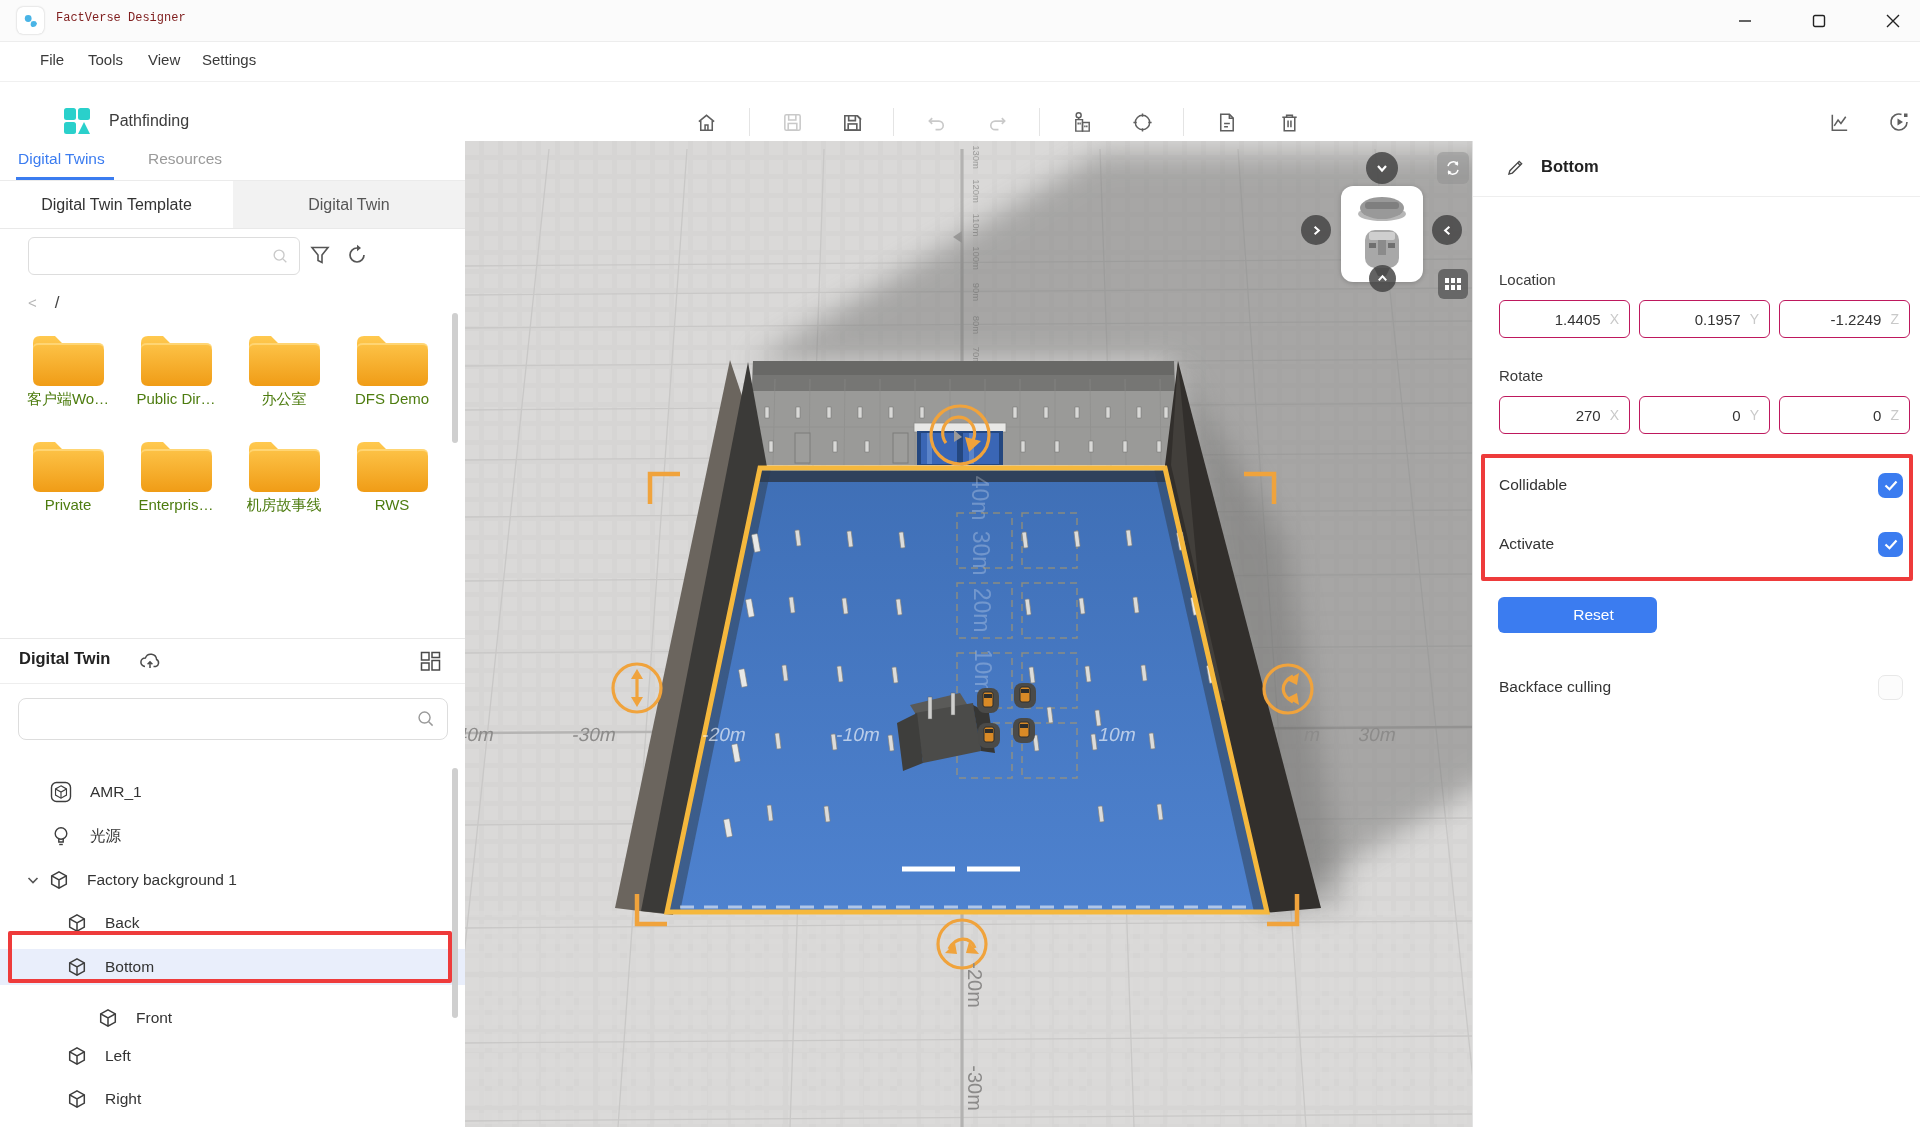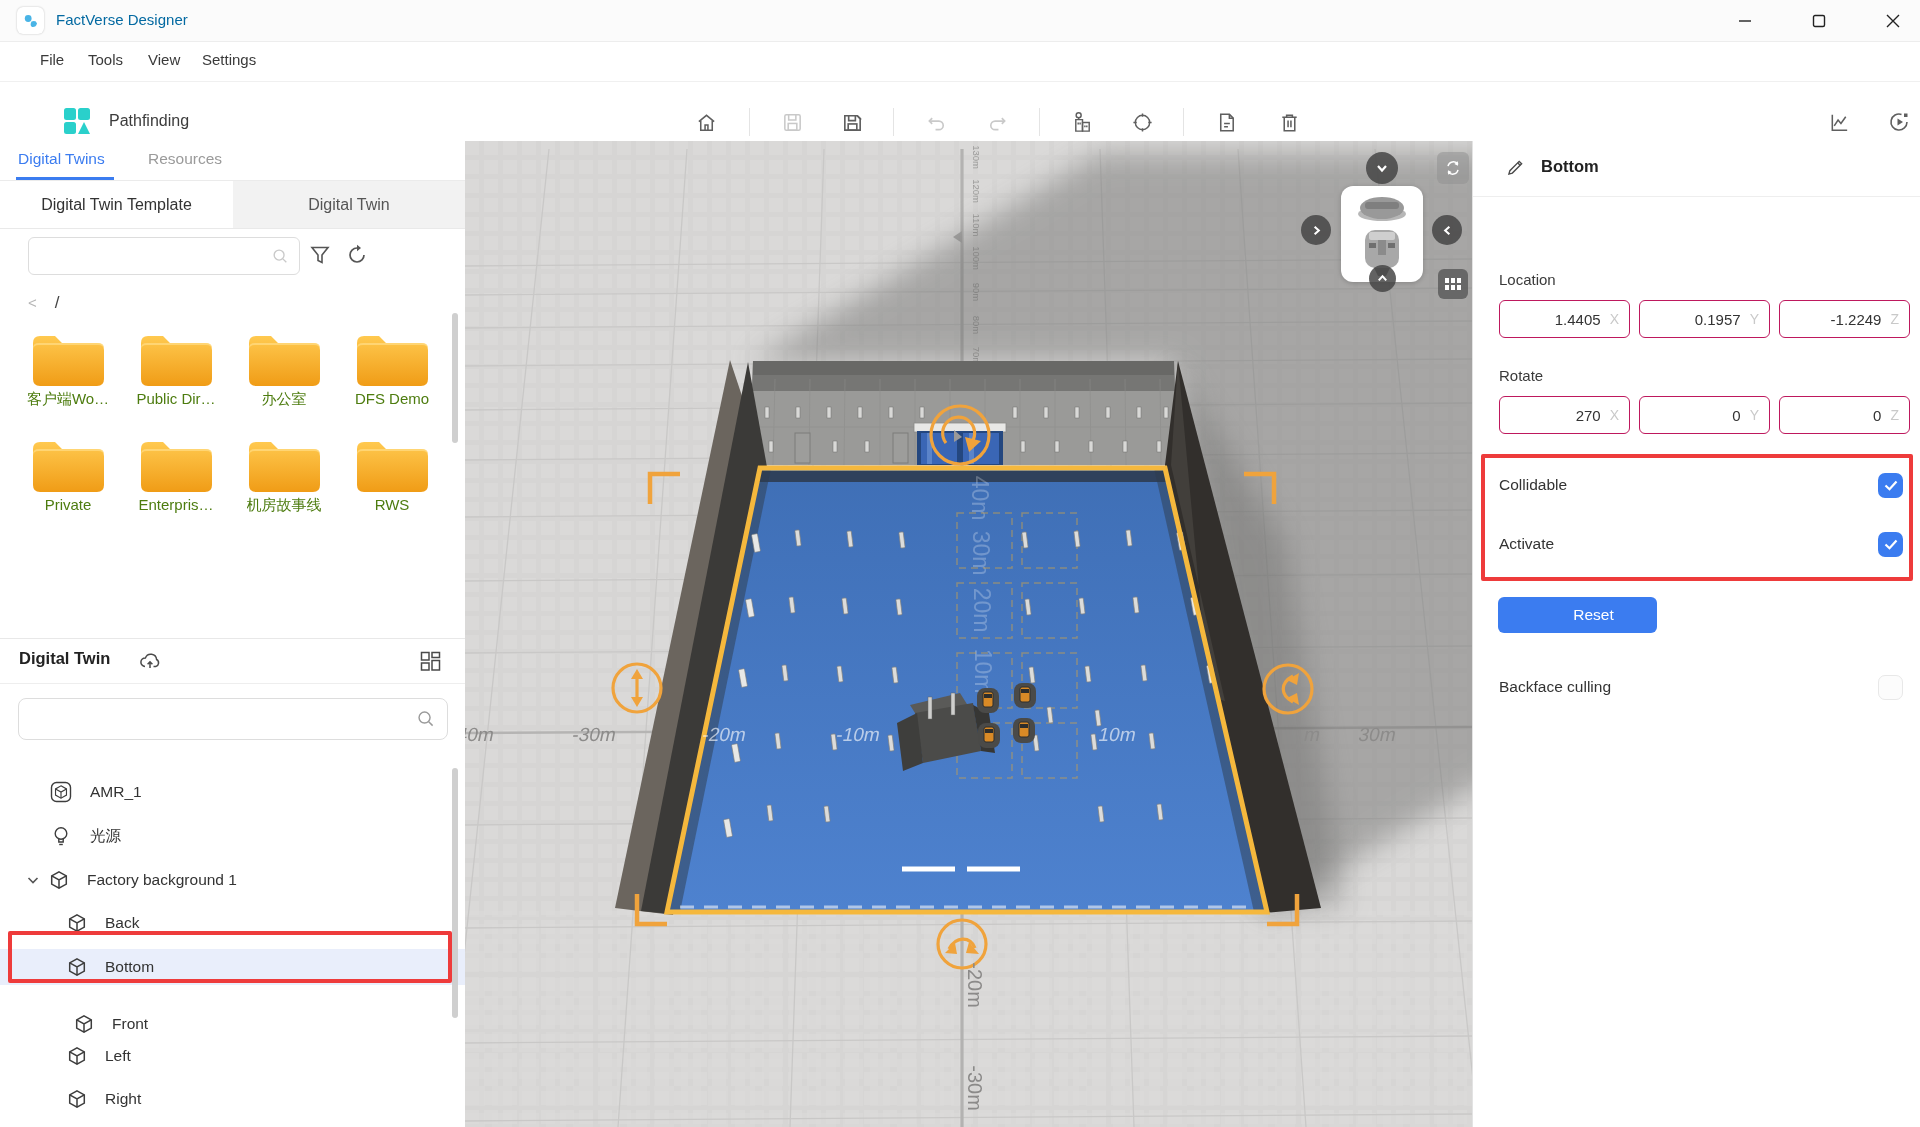--- a/index.html
+++ b/index.html
@@ -4,21 +4,21 @@
 <style>
   html,body{margin:0;padding:0;background:#ffffff;}
   .app{position:relative;width:1920px;height:1127px;overflow:hidden;background:#fff;
        font-family:"Liberation Sans",sans-serif;color:#2f2f2f;}
   .abs{position:absolute;}
 
   
   .titlebar{left:0;top:0;width:1920px;height:41px;background:#fbfbfb;border-bottom:1px solid #ededed;}
   .app-logo{left:17px;top:7px;width:27px;height:27px;background:#fff;border-radius:6px;
             box-shadow:0 0 2px rgba(0,0,0,.25);display:flex;align-items:center;justify-content:center;}
-  .title-text{left:56px;top:11px;font-size:15px;color:#0369a1;}
+  .title-text{left:56px;top:11px;font-size:12px;color:#7f1d1d;font-family:Liberation Mono, monospace;}
   .winbtn{top:0;width:46px;height:41px;display:flex;align-items:center;justify-content:center;}
 
   
   .menubar{left:0;top:42px;width:1920px;height:39px;background:#fff;border-bottom:1px solid #f0f0f0;}
   .menu-item{position:absolute;top:9px;font-size:15px;color:#3a3a3a;}
 
   
   .toolbar{left:0;top:92px;width:1920px;height:59px;background:#fff;border-bottom:1px solid #e7e7e7;margin-left:35px;}
   .tb-logo{left:27px;top:14px;}
   .tb-project{left:74px;top:20px;font-size:16px;color:#3c3c3c;}
@@ -392,21 +392,21 @@
         <span class="lbl">Back</span>
       </div>
       <div class="tree-row sel" style="top:192px;padding-left:67px;">
         <span class="tree-ico">
             <svg width="20" height="20">
               <use href="#cube-ico"></use>
             </svg>
           </span>
         <span class="lbl">Bottom</span>
       </div>
-      <div class="tree-row" style="top:249px;padding-left:74px;">
+      <div class="tree-row" style="top:243px;padding-left:98px;">
         <span class="tree-ico">
             <svg width="20" height="20">
               <use href="#cube-ico"></use>
             </svg>
           </span>
         <span class="lbl">Front</span>
       </div>
       <div class="tree-row" style="top:281px;padding-left:67px;">
         <span class="tree-ico">
             <svg width="20" height="20">

